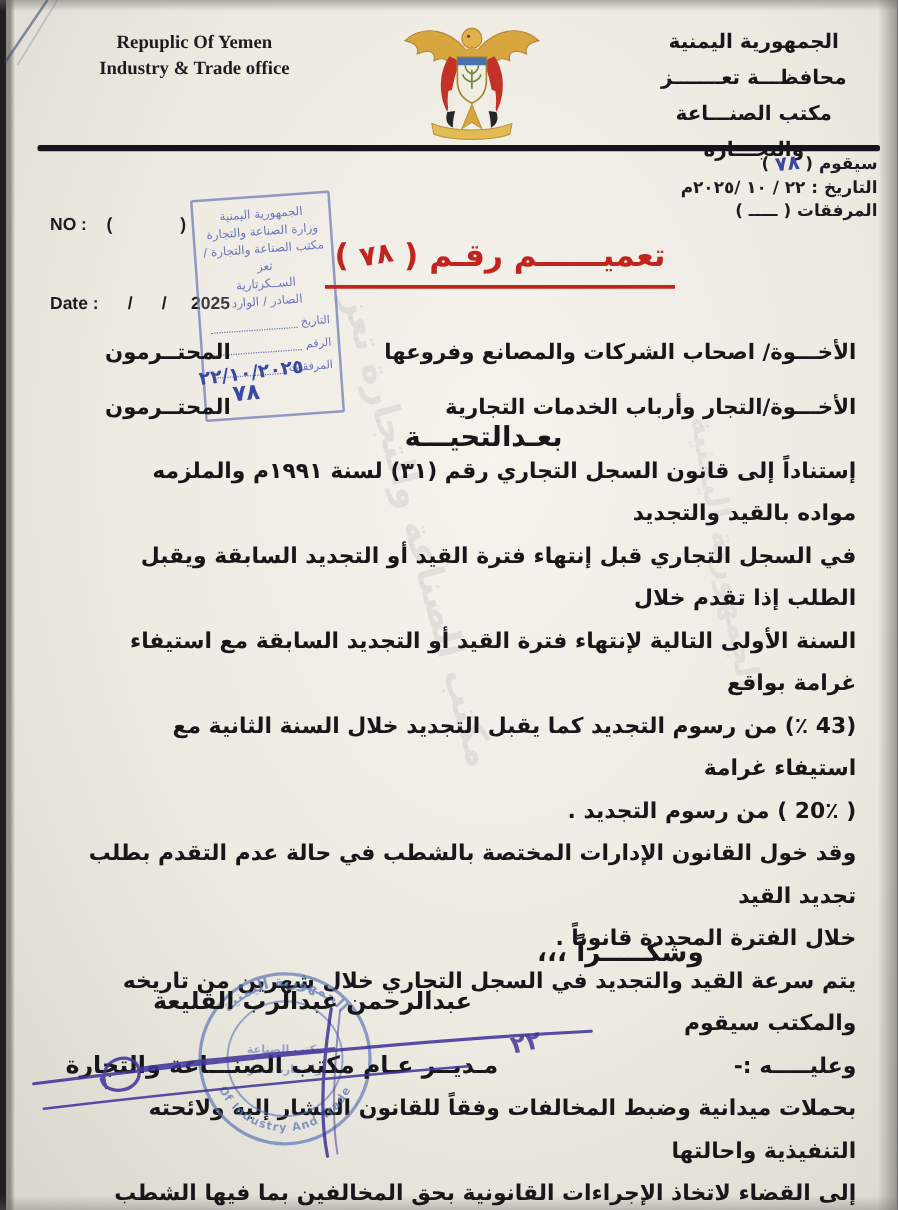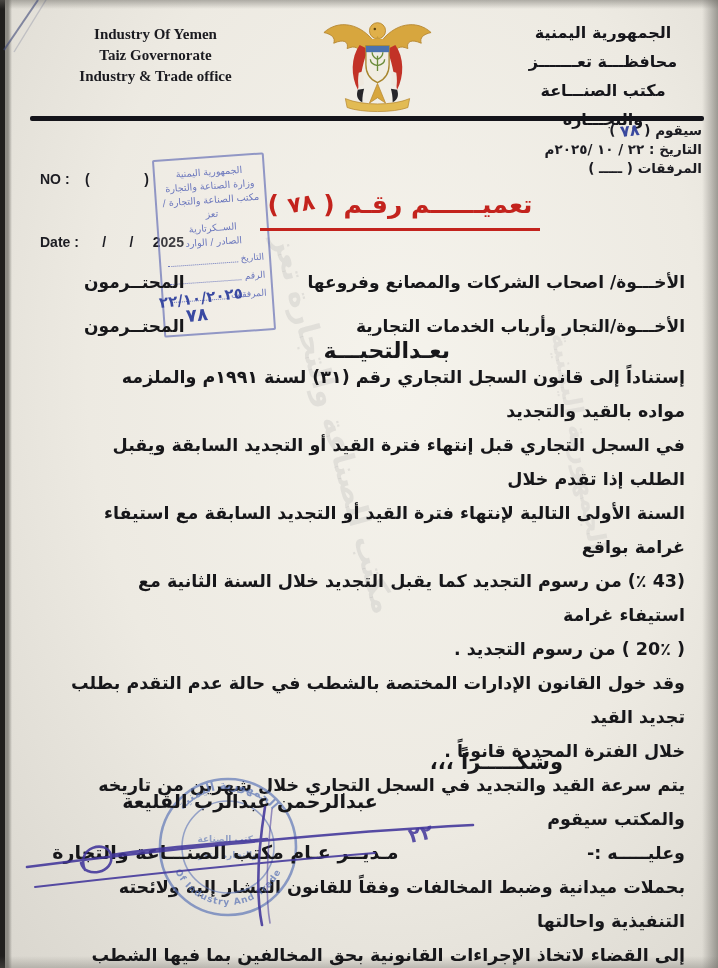--- a/index.html
+++ b/index.html
@@ -79,22 +79,21 @@
 
   <svg class="penmark" width="80" height="60">
     <path d="M38 0 L4 50" stroke="#3e4878" stroke-width="2" opacity="0.6" fill="none"></path>
     <path d="M46 0 L14 52" stroke="#3e4878" stroke-width="1.4" opacity="0.22" fill="none"></path>
   </svg>
 
   <div class="wm wm1">مكتب الصناعة والتجارة تعز</div>
   <div class="wm wm2">الجمهورية اليمنية</div>
 
   <div class="en-header">
-    <div>Industry Of Yemen</div>
-    <div>Taiz Governorate</div>
+    <div>Repuplic Of Yemen</div>
     <div>Industry &amp; Trade office</div>
   </div>
 
   <svg class="emblem" viewBox="0 0 140 112">
 
     <path d="M68 36 C52 12 26 8 10 23 C19 25 23 29 21 35 C32 30 38 33 36 41 C45 37 51 40 48 49 C57 45 61 49 58 57 C63 53 66 51 68 51 Z" fill="#d7a63e" stroke="#b5862f" stroke-width="1"></path>
     <path d="M72 36 C88 12 114 8 130 23 C121 25 117 29 119 35 C108 30 102 33 104 41 C95 37 89 40 92 49 C83 45 79 49 82 57 C77 53 74 51 72 51 Z" fill="#d7a63e" stroke="#b5862f" stroke-width="1"></path>
 
     <circle cx="70" cy="21" r="9" fill="#e0b04a" stroke="#b5862f" stroke-width="1"></circle>
     <path d="M70 27 l-5 8 h10 z" fill="#c79a37"></path>

